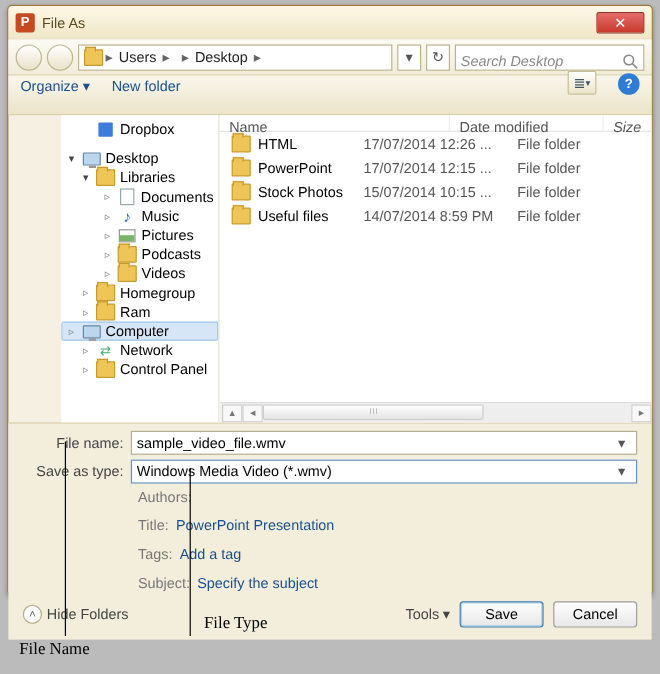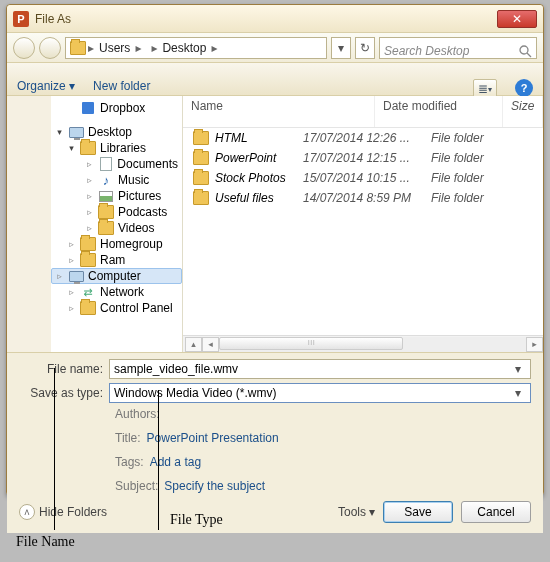--- a/index.html
+++ b/index.html
@@ -31,21 +31,21 @@
                  border-radius:1px; display:inline-block; position:relative; }
   .folder-ico::before{content:"";position:absolute;top:-3px;left:0;width:7px;height:3px;
                        background:#f0c557;border:1px solid #c79a2b;border-bottom:none;}
   .navbtn { width:20px;height:22px;border:1px solid #bcb38e;background:#fff;
             display:flex;align-items:center;justify-content:center;color:#555;cursor:pointer; }
   .searchbox { width:158px;height:22px;border:1px solid #bcb38e;background:#fff;
                display:flex;align-items:flex-end;padding:0 4px;color:#888;font-style:italic; }
   .searchbox svg { margin-left:auto; }
   
   .toolbar { height:30px;background:linear-gradient(#f9f6ec,#ece4c9);
-             display:flex;align-items:flex-start;padding:16px 10px;gap:18px;
+             display:flex;align-items:flex-end;padding:16px 10px;gap:18px;
              border-bottom:1px solid #d9cfa8; }
   .tlink { color:#1b4f8a; cursor:pointer; }
   .tspacer { flex:1; }
   .tico { width:24px;height:20px;border:1px solid #c8bf99;border-radius:2px;
           background:linear-gradient(#fff,#ece4c9);display:flex;align-items:center;
           justify-content:center;cursor:pointer;color:#456; }
   .help { width:18px;height:18px;border-radius:50%;background:#2e7cd6;color:#fff;
           display:flex;align-items:center;justify-content:center;font-weight:bold;
           cursor:pointer;font-size:11px; }
   
@@ -61,24 +61,24 @@
   .monitor{width:15px;height:11px;border:1px solid #6a87a6;background:#bcd6ed;position:relative;border-radius:1px;}
   .monitor::after{content:"";position:absolute;bottom:-3px;left:4px;width:6px;height:2px;background:#999;}
   .blue-cube{width:12px;height:12px;background:#3b7dd8;border-radius:1px;}
   .doc-ico{width:12px;height:14px;background:#fff;border:1px solid #9aa;}
   .music-ico{color:#2d6ab0;font-size:13px;}
   .pic-ico{width:14px;height:11px;background:#fff;border:1px solid #999;position:relative;}
   .pic-ico::after{content:"";position:absolute;bottom:0;left:0;right:0;height:5px;background:#7ab46c;}
   .net-ico{color:#4a7;font-size:11px;}
   
   .list { flex:1; background:#fff; display:flex; flex-direction:column; }
-  .cols { display:flex; height:32px; border-bottom:1px solid #e5e5e5; color:#555; }
+  .cols { display:flex; height:14px; border-bottom:1px solid #e5e5e5; color:#555; }
   .cols div { padding:3px 8px; border-right:1px solid #eee; }
   .c-name{flex:1}.c-date{width:128px}.c-type{width:80px}.c-size{width:40px;border-right:none;font-style:italic;}
-  .rows { flex:1;font-style:italic; }
+  .rows { flex:1; }
   .row { display:flex; align-items:center; height:20px; cursor:pointer; }
   .row .c-name{display:flex;align-items:center;gap:6px;padding-left:10px;}
   .row .c-date,.row .c-type{padding:0 8px;color:#555;}
   
   .hscroll { height:17px;border-top:1px solid #ddd;background:#f2f2f2;
              display:flex;align-items:center; }
   .hs-btn{width:17px;height:15px;border:1px solid #ccc;background:#f8f8f8;
           display:flex;align-items:center;justify-content:center;color:#777;font-size:9px;}
   .hs-track{flex:1;height:15px;background:#eee;position:relative;}
   .hs-thumb{position:absolute;left:0;width:60%;top:0;height:13px;border:1px solid #ccc;

